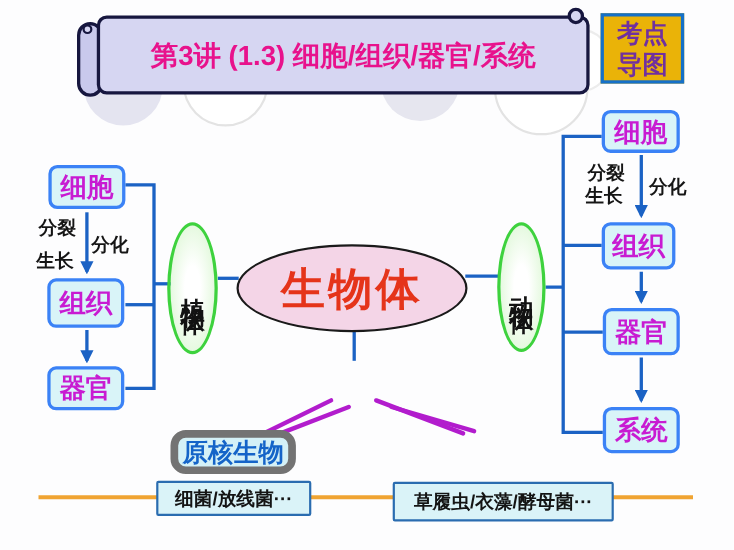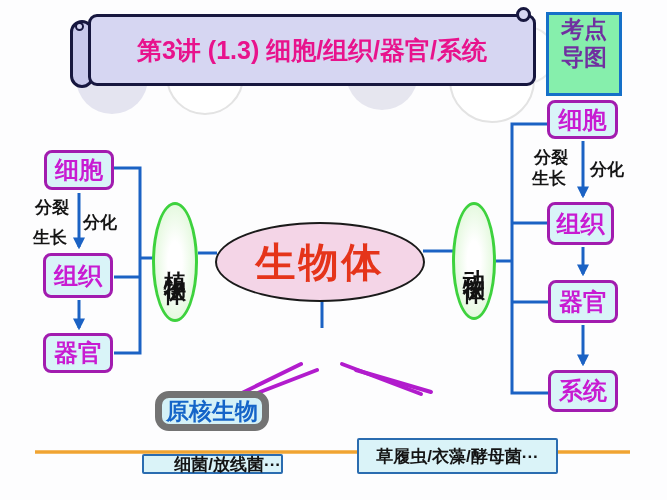--- a/index.html
+++ b/index.html
@@ -2,21 +2,21 @@
 <html><head>
 <meta charset="utf-8">
 <style>
   html,body{margin:0;padding:0;background:#ffffff;}
   .stage{position:relative;width:667px;height:500px;background:#fdfdfe;overflow:hidden;
          font-family:"Liberation Sans","DejaVu Sans",sans-serif;}
   svg.layer{position:absolute;left:0;top:0;width:667px;height:500px;}
   .z0{z-index:0}.z1{z-index:1}
   .node{position:absolute;display:flex;align-items:center;justify-content:center;
         box-sizing:border-box;z-index:2;}
-  .chainbox{background:#d9f4f8;border:3px solid #a21caf;border-radius:8px;
+  .chainbox{background:#d9f4f8;border:3px solid #3b82f6;border-radius:8px;
             color:#c81bd2;font-weight:bold;font-size:24px;}
   .bluebox{background:#daf3f8;border:2.5px solid #2a6cb0;border-radius:2px;
            color:#141414;font-weight:bold;font-size:17px;}
   .roundnode{background:#d4f1f7;border:7px solid #737373;border-radius:14px;
              color:#1464c8;font-weight:bold;font-size:23px;}
   .greenellipse{border:3.5px solid #3ed23e;border-radius:50%;
                 background:radial-gradient(ellipse at center,#ffffff 25%,#d8f6cf 95%);
                 color:#121212;font-weight:bold;font-size:22px;}
   .vtext{writing-mode:vertical-rl;text-orientation:upright;letter-spacing:6px;line-height:1;}
   .centerellipse{background:#f4d5e7;border:2.5px solid #1a1a1a;border-radius:50%;
@@ -27,23 +27,23 @@
   .banner-body{position:absolute;left:88px;top:14px;width:448px;height:72px;z-index:4;
                background:#d6d6f2;border:3px solid #17173f;border-radius:9px;box-sizing:border-box;
                display:flex;align-items:center;justify-content:center;
                color:#e8128c;font-weight:bold;font-size:25px;}
   .banner-curl{position:absolute;left:70px;top:20px;width:24px;height:68px;z-index:3;
                background:#c9c9ec;border:3px solid #17173f;border-radius:12px;box-sizing:border-box;}
   .curl-dot-l{position:absolute;left:75px;top:22px;width:9px;height:9px;border-radius:50%;
               border:2.5px solid #17173f;background:#d6d6f2;z-index:5;box-sizing:border-box;}
   .curl-dot-r{position:absolute;left:516px;top:7px;width:15px;height:15px;border-radius:50%;
               border:3px solid #17173f;background:#d6d6f2;z-index:5;box-sizing:border-box;}
-  .badge{position:absolute;left:546px;top:12px;width:76px;height:84px;z-index:4;
-         background:#86efac;border:3.5px solid #1570c8;box-sizing:border-box;
-         display:flex;flex-direction:column;align-items:center;
+  .badge{position:absolute;left:546px;top:12px;width:76px;height:64px;z-index:4;
+         background:#eab308;border:3.5px solid #1570c8;box-sizing:border-box;
+         display:flex;flex-direction:column;align-items:center;justify-content:center;
          color:#7030a0;font-weight:bold;font-size:23px;line-height:28px;}
 </style>
 </head>
 <body>
 
 <div class="stage">
 
   <svg class="layer z0">
     <circle cx="112" cy="78" r="36" fill="#e4e4f0"></circle>
     <circle cx="205" cy="76" r="38" fill="#ffffff" stroke="#e3e3e3" stroke-width="2"></circle>
@@ -143,20 +143,20 @@
     <span>系统</span>
   </div>
   <div class="lbl" style="left:534px;top:146px;">分裂</div>
   <div class="lbl" style="left:532px;top:167px;">生长</div>
   <div class="lbl" style="left:590px;top:158px;">分化</div>
 
   <div class="node roundnode" style="left:155px;top:391px;width:114px;height:40px;">
     <span>原核生物</span>
   </div>
 
-  <div class="node bluebox" style="left:142px;top:454px;width:141px;height:20px;justify-content:flex-end;">
+  <div class="node bluebox" style="left:142px;top:437px;width:141px;height:32px;">
     <span>细菌/放线菌···</span>
   </div>
   <div class="node bluebox" style="left:357px;top:438px;width:201px;height:36px;">
     <span>草履虫/衣藻/酵母菌···</span>
   </div>
 
 </div>
 
 </body></html>

